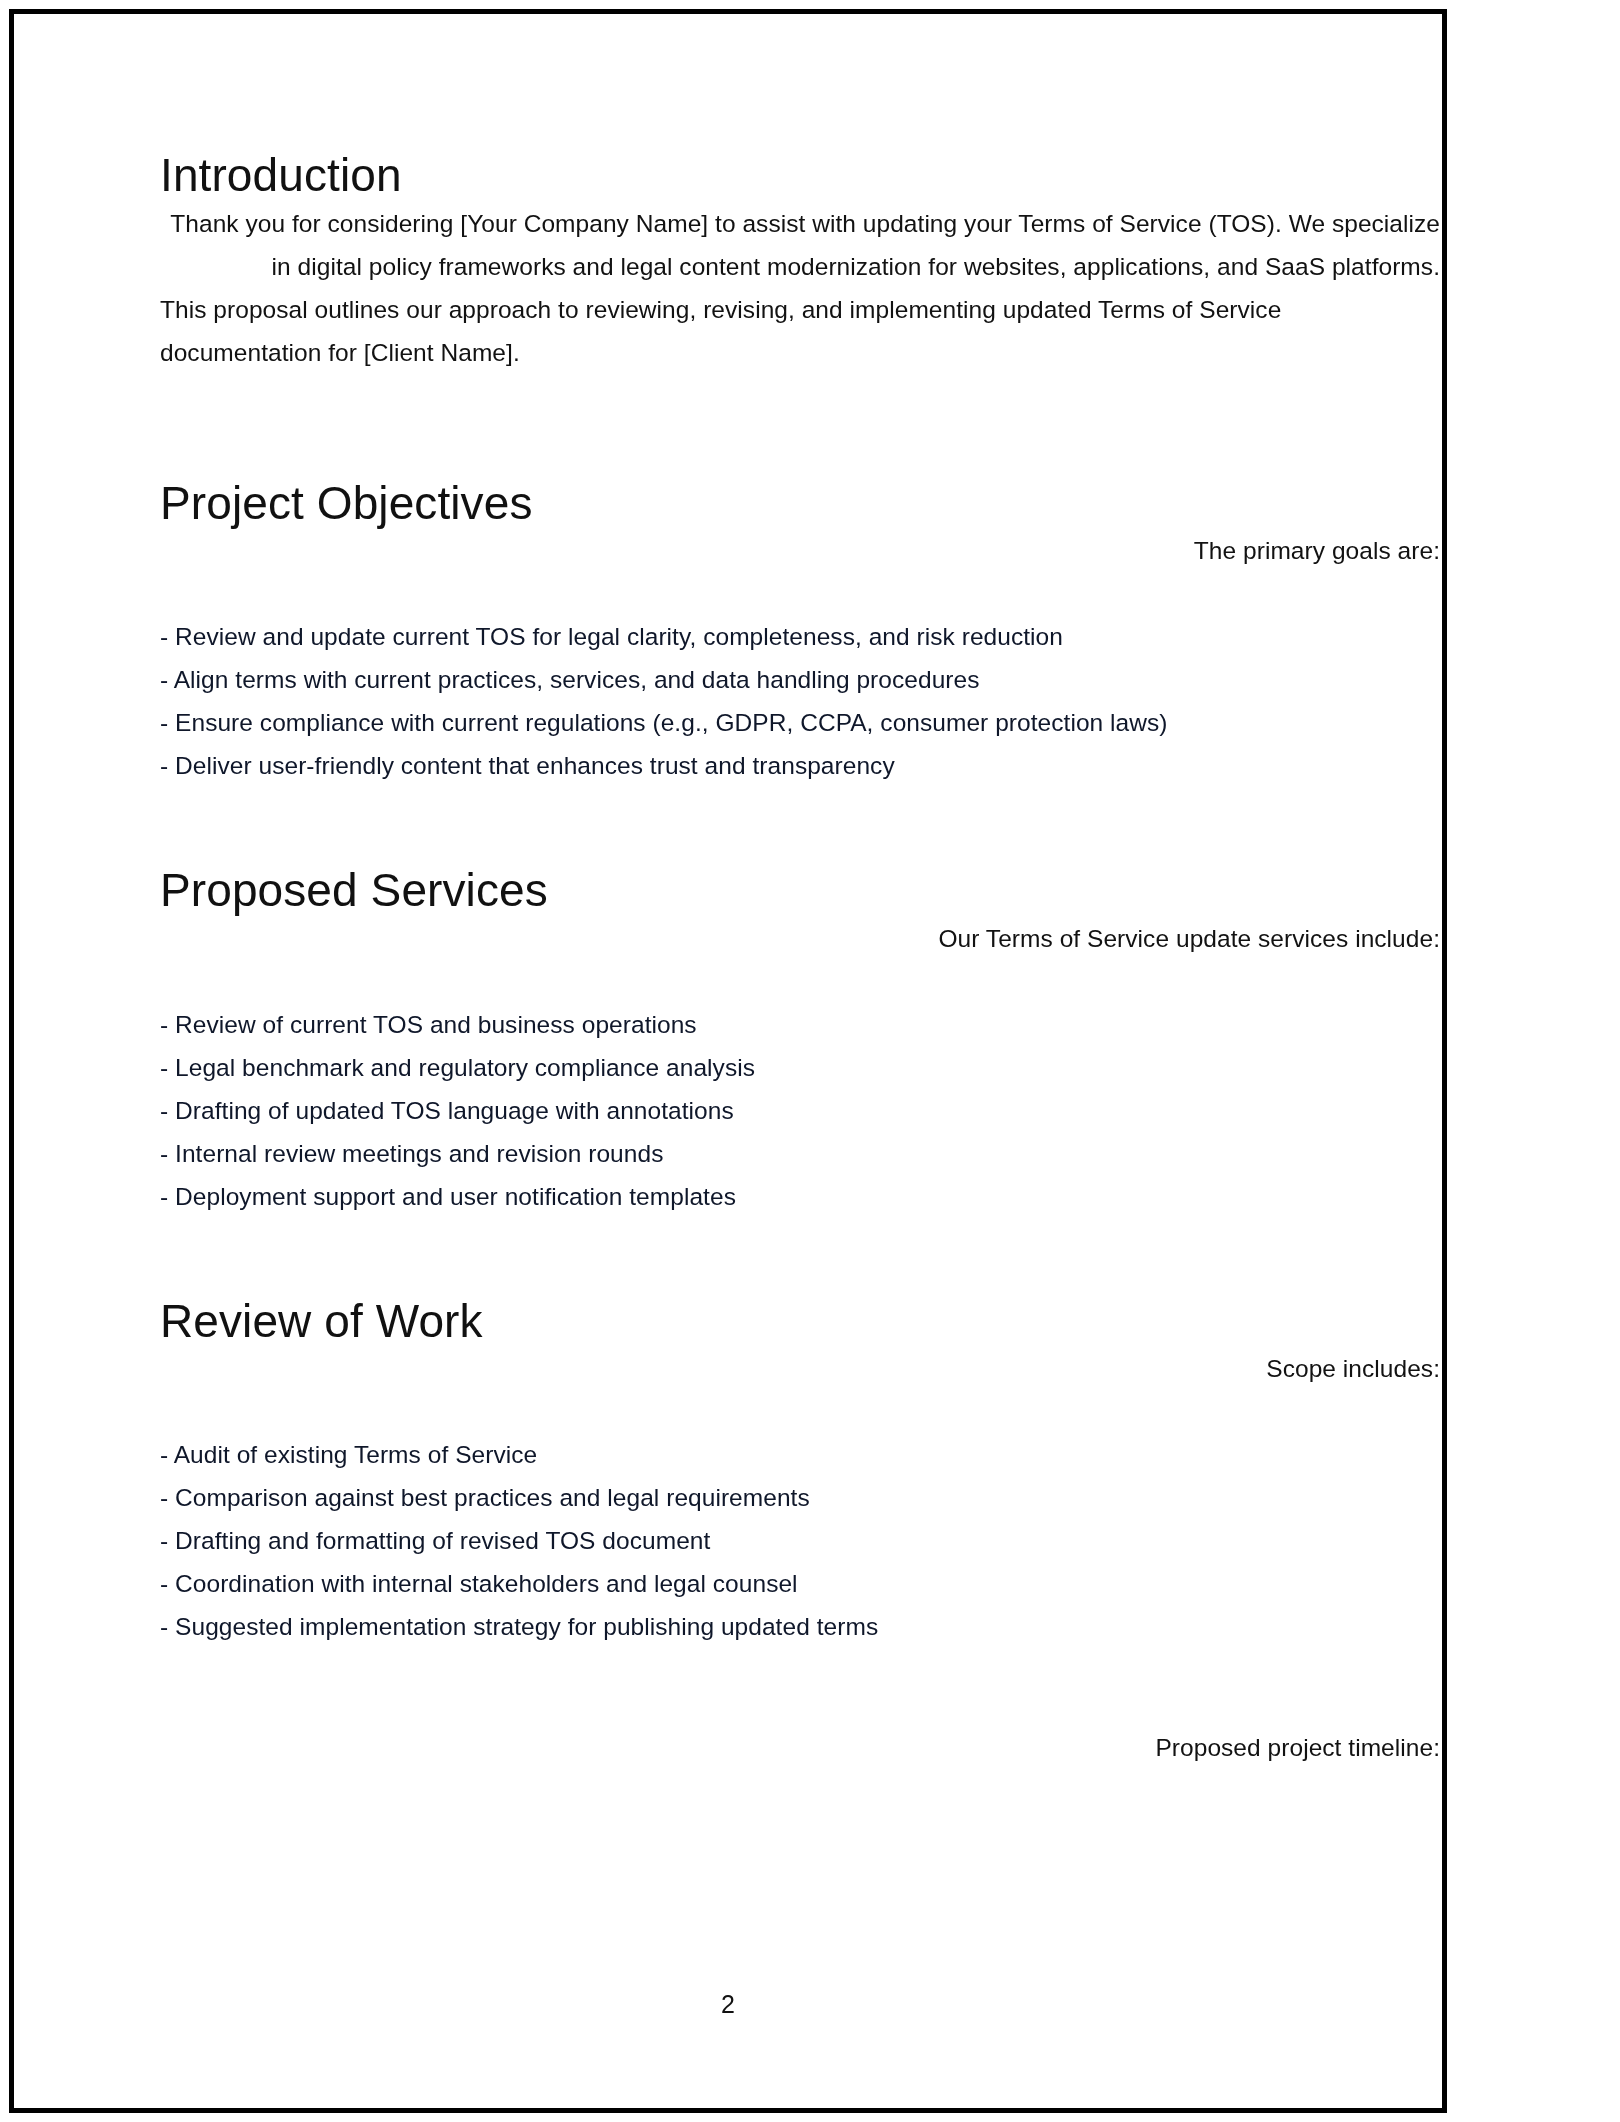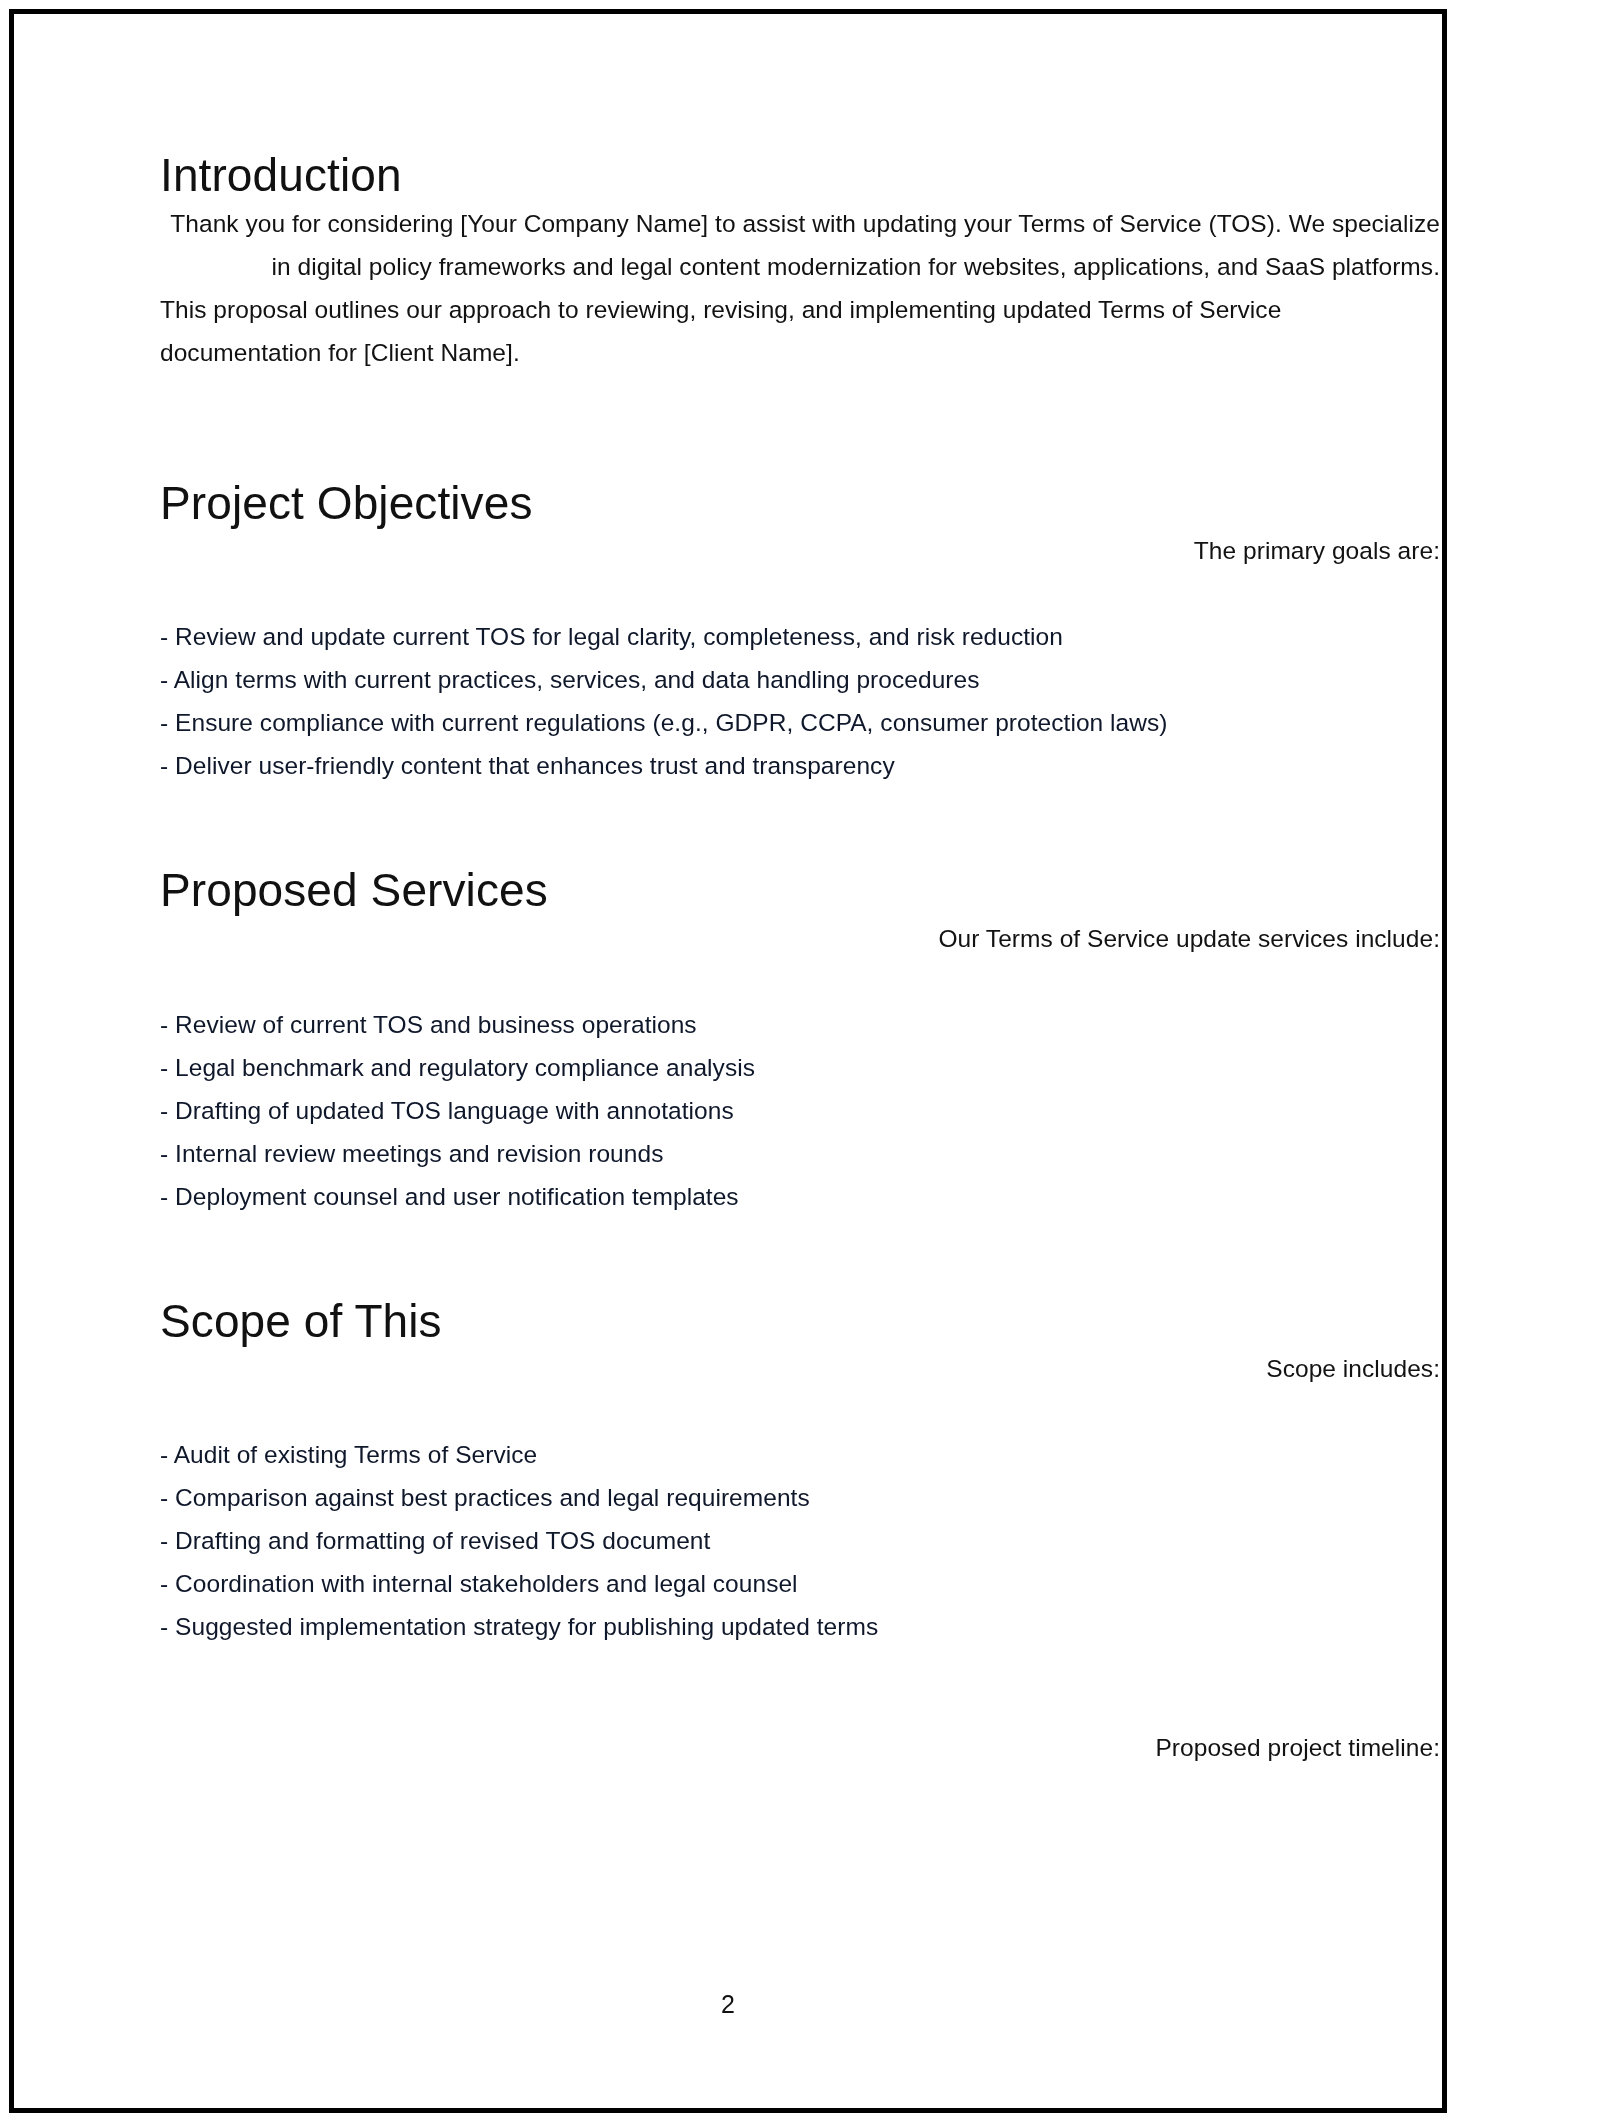--- a/index.html
+++ b/index.html
@@ -131,26 +131,26 @@
     </section>
 
     <section class="section sec-services">
       <h1 class="section-heading">Proposed Services</h1>
       <p class="body-para para-after-heading">Our Terms of Service update services include:</p>
       <ul class="dash-list">
         <li>- Review of current TOS and business operations</li>
         <li>- Legal benchmark and regulatory compliance analysis</li>
         <li>- Drafting of updated TOS language with annotations</li>
         <li>- Internal review meetings and revision rounds</li>
-        <li>- Deployment counsel and user notification templates</li>
+        <li>- Deployment support and user notification templates</li>
       </ul>
     </section>
 
     <section class="section sec-scope">
-      <h1 class="section-heading">Scope of This</h1>
+      <h1 class="section-heading">Review of Work</h1>
       <p class="body-para para-after-heading">Scope includes:</p>
       <ul class="dash-list">
         <li>- Audit of existing Terms of Service</li>
         <li>- Comparison against best practices and legal requirements</li>
         <li>- Drafting and formatting of revised TOS document</li>
         <li>- Coordination with internal stakeholders and legal counsel</li>
         <li>- Suggested implementation strategy for publishing updated terms</li>
       </ul>
     </section>
 

